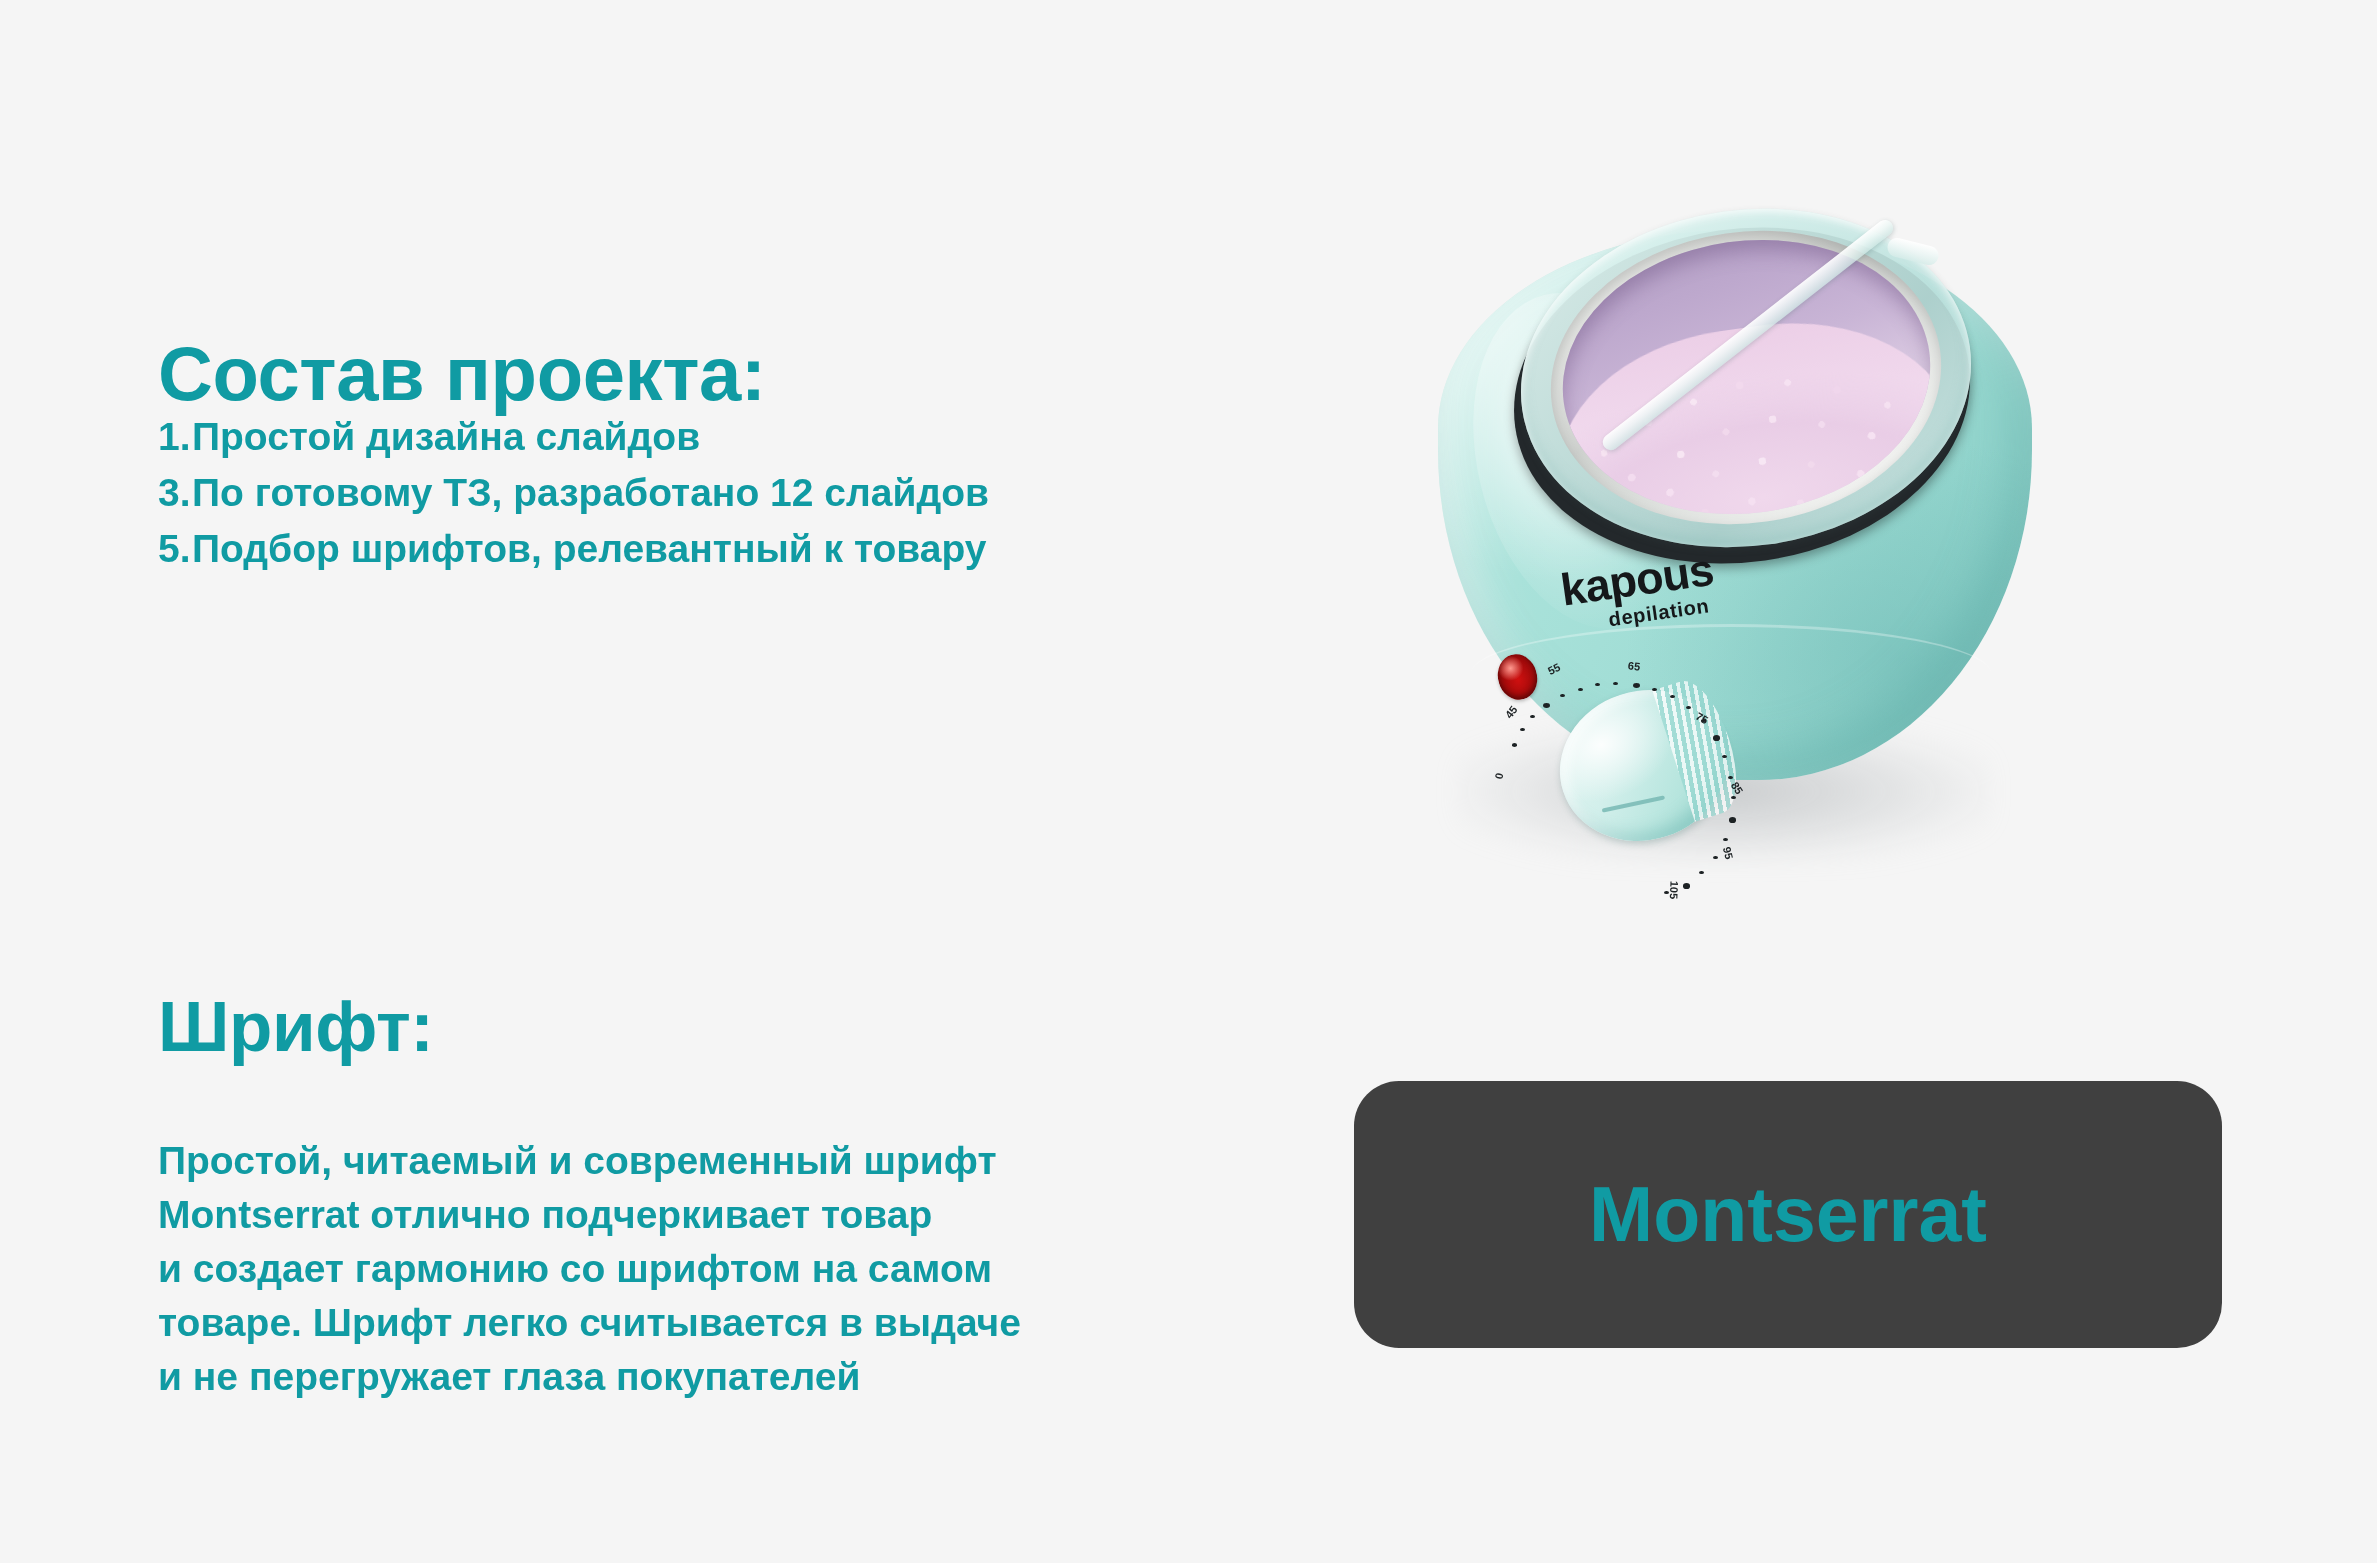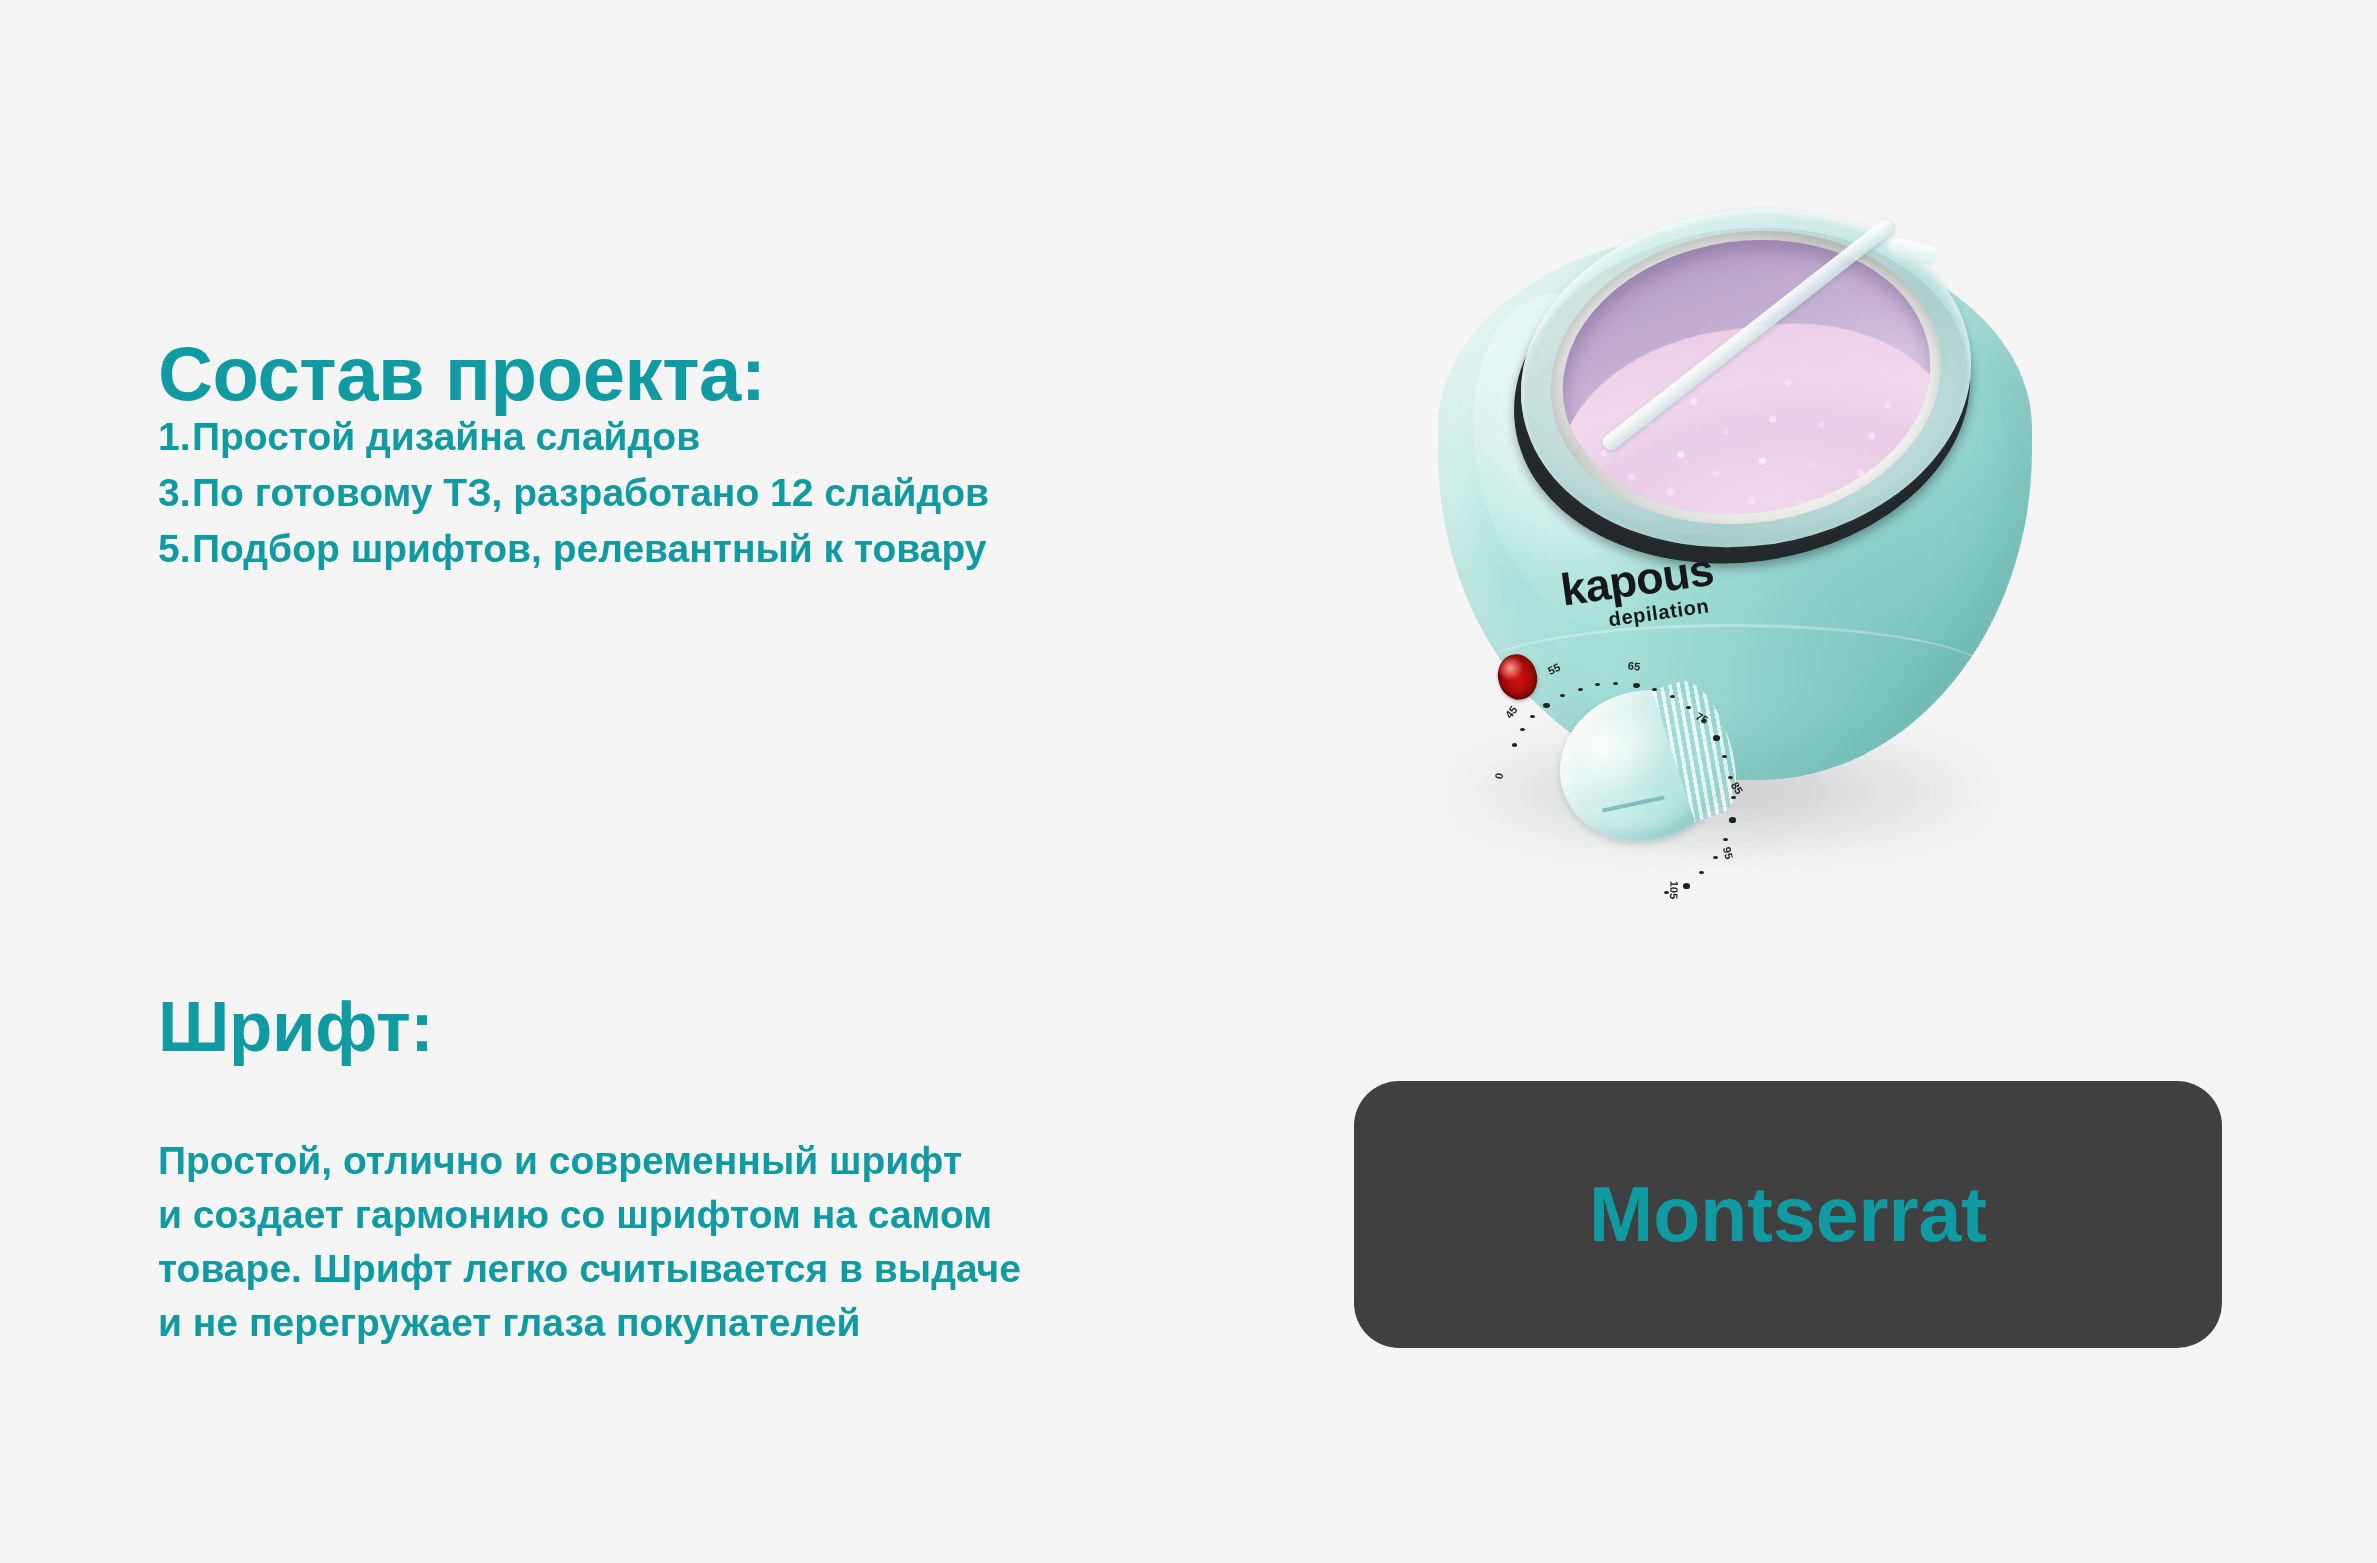--- a/index.html
+++ b/index.html
@@ -425,21 +425,22 @@
 
     <ol class="numbered-list">
       <li><span class="num">1.</span><span>Простой дизайна слайдов</span></li>
       <li><span class="num">3.</span><span>По готовому ТЗ, разработано 12 слайдов</span></li>
       <li><span class="num">5.</span><span>Подбор шрифтов, релевантный к товару</span></li>
     </ol>
 
     <h2 id="heading-shrift" class="heading">Шрифт:</h2>
 
     <p class="para">
-      <span class="pline">Простой, отлично и современный шрифт</span>
+      <span class="pline">Простой, читаемый и современный шрифт</span>
+      <span class="pline">Montserrat отлично подчеркивает товар</span>
       <span class="pline">и создает гармонию со шрифтом на самом</span>
       <span class="pline">товаре. Шрифт легко считывается в выдаче</span>
       <span class="pline">и не перегружает глаза покупателей</span>
     </p>
   </div>
 
   <div id="font-card">
     <span id="font-card-label">Montserrat</span>
   </div>
 

